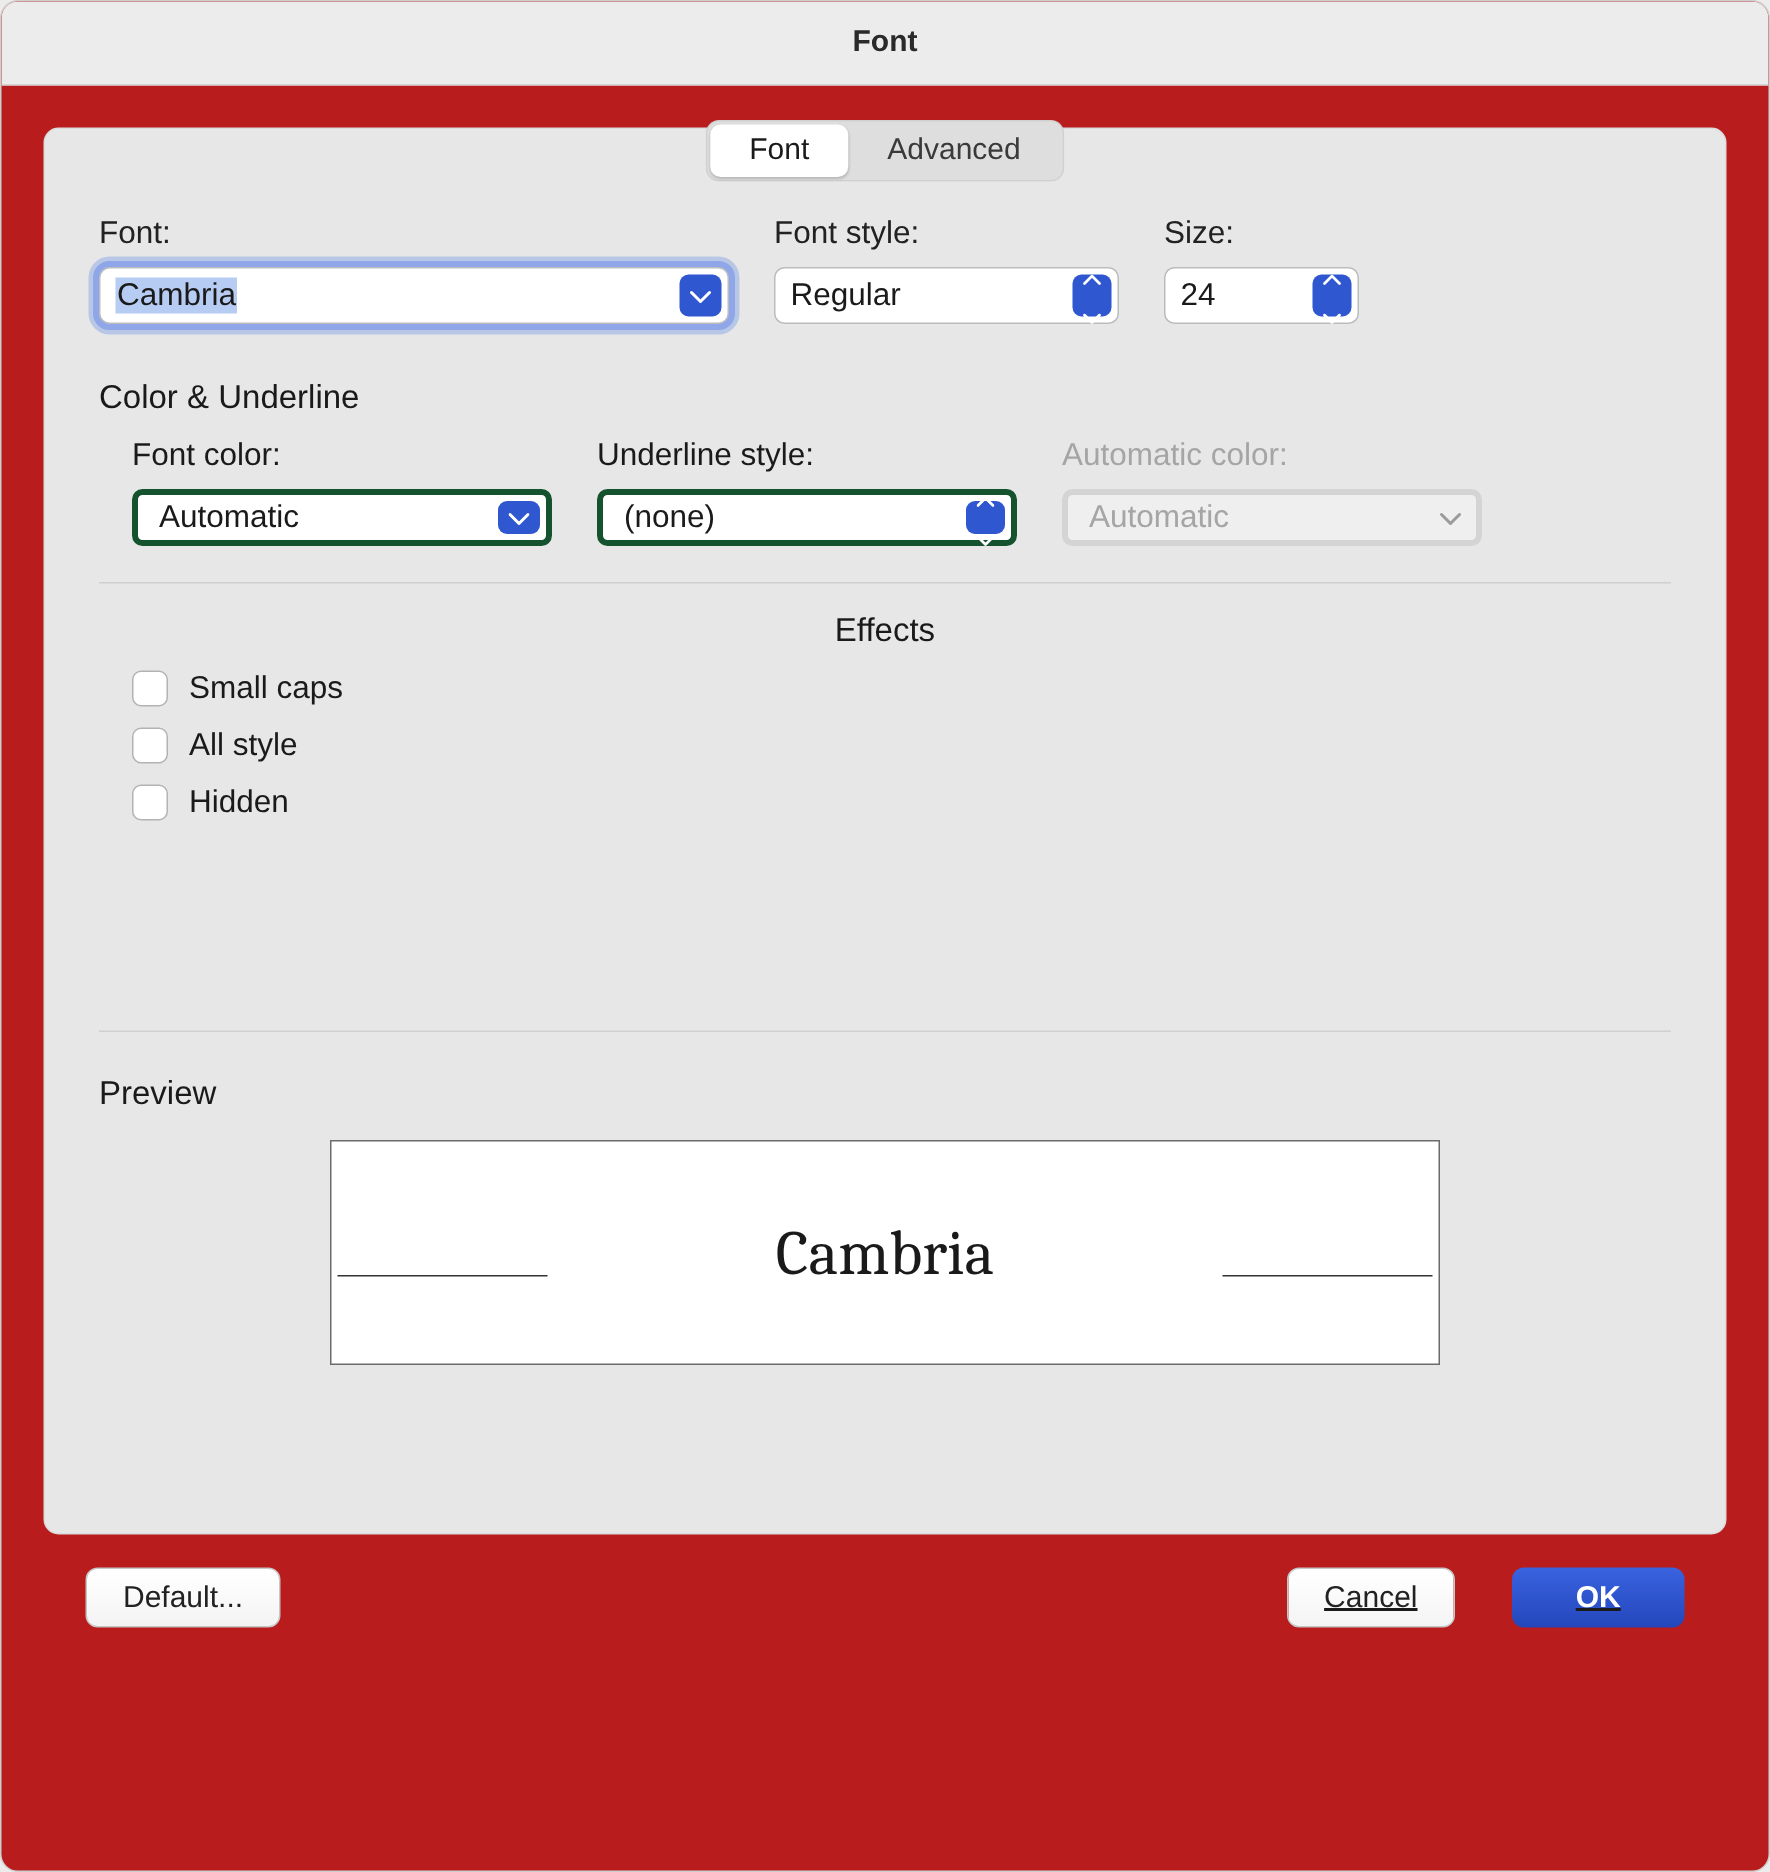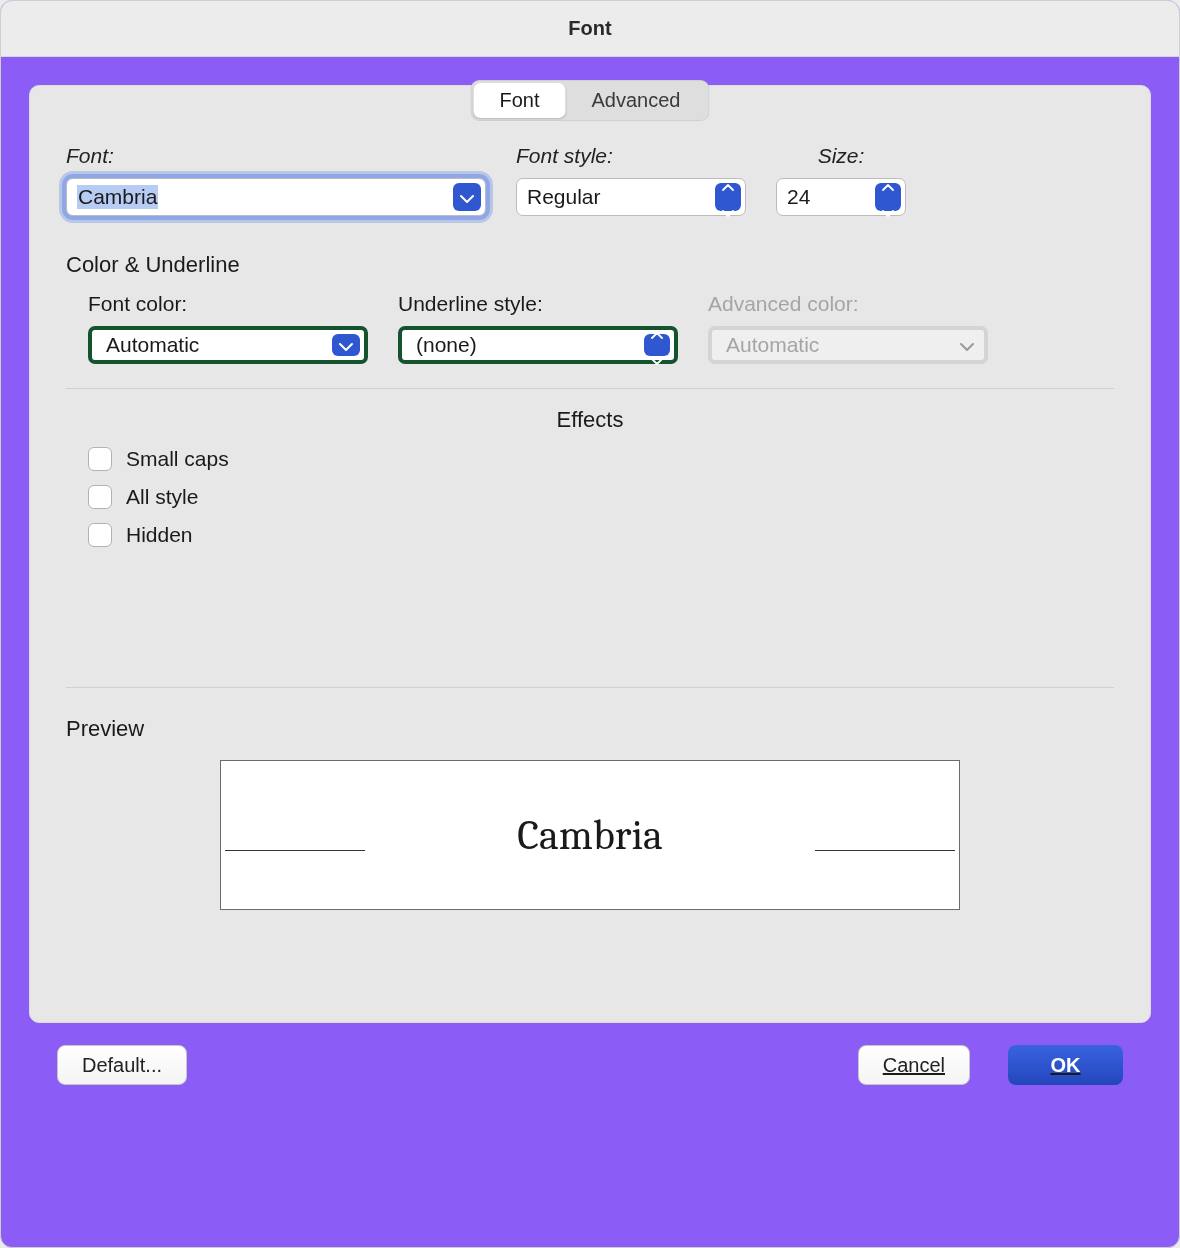--- a/index.html
+++ b/index.html
@@ -9,21 +9,21 @@
     background: #ececec;
     font-family: -apple-system, "Helvetica Neue", Arial, sans-serif;
     font-size: 15px;
     color: #1a1a1a;
   }
   .window {
     width: 1180px; height: 1248px;
     border: 1px solid #cfcfcf;
     border-radius: 12px;
     overflow: hidden;
-    background: #8b5cf6;
+    background: #b91c1c;
   }
   .titlebar {
     height: 56px;
     display: flex;
     align-items: center;
     justify-content: center;
     border-bottom: 1px solid #d6d6d6;
     background: #ececec;
     font-size: 20px;
     font-weight: 700;
@@ -65,26 +65,25 @@
     font-weight: 500;
   }
   .row1 {
     display: flex;
     gap: 30px;
     margin-top: 10px;
   }
   .field-group { display: flex; flex-direction: column; }
   .fg-font  { width: 420px; }
   .fg-style { width: 230px; }
-  .fg-size  { width: 130px; text-align: center; }
+  .fg-size  { width: 130px; }
   .field-label {
     font-size: 21px;
     color: #222;
     margin-bottom: 10px;
-    font-style: italic;
   }
   .combo-wrap {
     position: relative;
     background: #fff;
     border: 1px solid #bcbcbc;
     border-radius: 7px;
     height: 38px;
     display: flex;
     align-items: center;
     padding-left: 10px;
@@ -346,21 +345,21 @@
                     <path d="M1 6 L6 1 L11 6" stroke="#fff" stroke-width="1.8" fill="none" stroke-linecap="round" stroke-linejoin="round"></path>
                   </svg></span>
               <span><svg width="12" height="7" viewBox="0 0 12 7">
                     <path d="M1 1 L6 6 L11 1" stroke="#fff" stroke-width="1.8" fill="none" stroke-linecap="round" stroke-linejoin="round"></path>
                   </svg></span>
             </div>
           </div>
         </div>
 
         <div class="cg">
-          <div class="cg-label disabled">Advanced color:</div>
+          <div class="cg-label disabled">Automatic color:</div>
           <div class="pill disabled">
             <span>Automatic</span>
             <span class="dd-plain">
               <svg width="14" height="10" viewBox="0 0 14 10">
                   <path d="M1 2 L7 8 L13 2" stroke="#9a9a9a" stroke-width="2" fill="none" stroke-linecap="round" stroke-linejoin="round"></path>
                 </svg>
             </span>
           </div>
         </div>
       </div>

